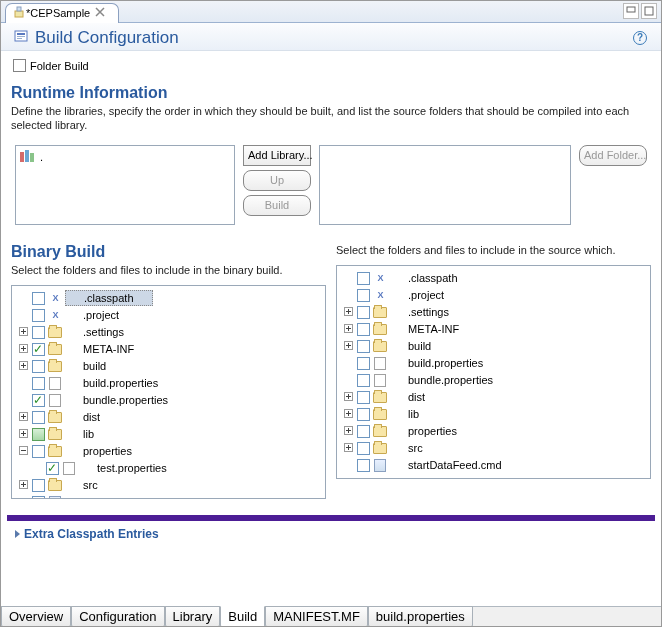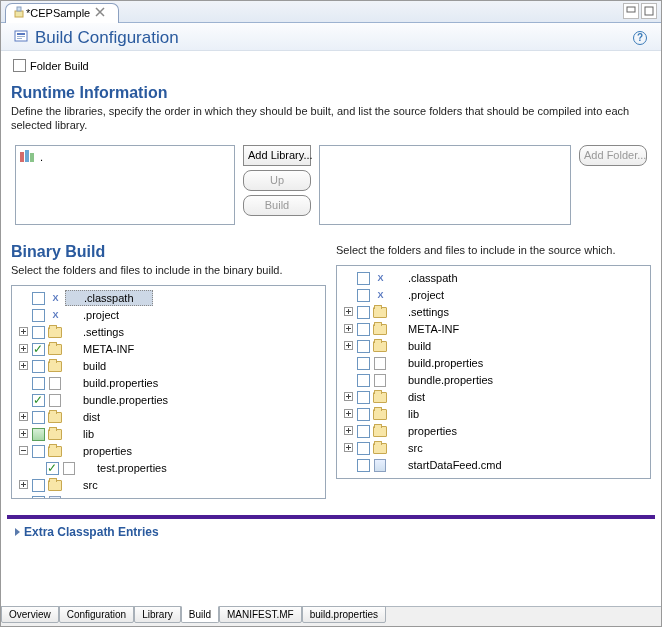--- a/index.html
+++ b/index.html
@@ -35,26 +35,26 @@
   .tree-row { display: flex; align-items: center; gap: 2px; height: 17px; }
   .expander { width: 14px; text-align: center; color: #666; user-select: none; font-family: monospace; flex-shrink: 0; }
   .cb-line { display: inline-block; width: 13px; height: 13px; border: 1px solid #6d96c0; background: #fff; position: relative; flex-shrink: 0; }
   .cb-line.green::after { content:'✓'; position:absolute; top:-2px; left:0; color:#2a8f2a; font-size:12px; }
   .cb-line.filled { border-color:#5aa05a; background:linear-gradient(#d8f0d8,#a8d8a8); }
   .fico { width: 16px; height: 14px; display: inline-flex; align-items: center; justify-content: center; flex-shrink: 0; }
   .label { padding: 1px 18px; white-space: nowrap; }
   .label.sel { background: #cdd8e6; border: 1px dotted #888; }
   .ind1 { padding-left: 14px; }
   
-  .extra { margin: 0 6px 6px 6px; border-top: 4px solid #4c1d95; padding: 6px 8px; }
+  .extra { margin: 0 6px 6px 6px; border-top: 6px solid #4c1d95; padding: 6px 8px; }
   .extra-title { color: #2a5a9e; font-size: 12px; font-weight: bold; display: flex; align-items: center; gap: 4px; }
   .caret-right { width: 0; height: 0; border-top: 4px solid transparent; border-bottom: 4px solid transparent; border-left: 5px solid #5a7aac; }
   
   .bottom-tabs { position: absolute; bottom: 0; left: 0; right: 0; height: 20px; display: flex; align-items: flex-start; background: #f0f0f0; border-top: 1px solid #b0b8c0; }
-  .btab { border: 1px solid #a8b0b8; background: linear-gradient(#fdfdfd,#eaeaea); padding: 2px 7px; font-size: 10px; border-radius: 0 0 2px 2px; margin-top: -1px; }
+  .btab { border: 1px solid #a8b0b8; background: linear-gradient(#fdfdfd,#eaeaea); padding: 2px 7px; font-size: 13px; border-radius: 0 0 2px 2px; margin-top: -1px; }
   .btab.active { background: #fff; border-top: 1px solid #fff; }
   
   
   .i-xml { color:#5a7ac0; font-weight:bold; font-size:9px; letter-spacing:-1px; }
   .i-fold { width:14px; height:11px; background:#f8e6a8; border:1px solid #c8a850; border-radius:1px; position:relative; }
   .i-fold::before { content:''; position:absolute; top:-3px; left:0; width:6px; height:3px; background:#f8e6a8; border:1px solid #c8a850; border-bottom:none; border-radius:1px 1px 0 0; }
   .i-file { width:12px; height:13px; background:#fff; border:1px solid #a0a0a0; position:relative; }
   .i-cmd { width:12px; height:13px; background:linear-gradient(#e8f0ff,#d0e0f0); border:1px solid #8aa0c0; }
   .i-lib { display:inline-block; }
   .dot-item { display:flex; align-items:center; gap:4px; }

